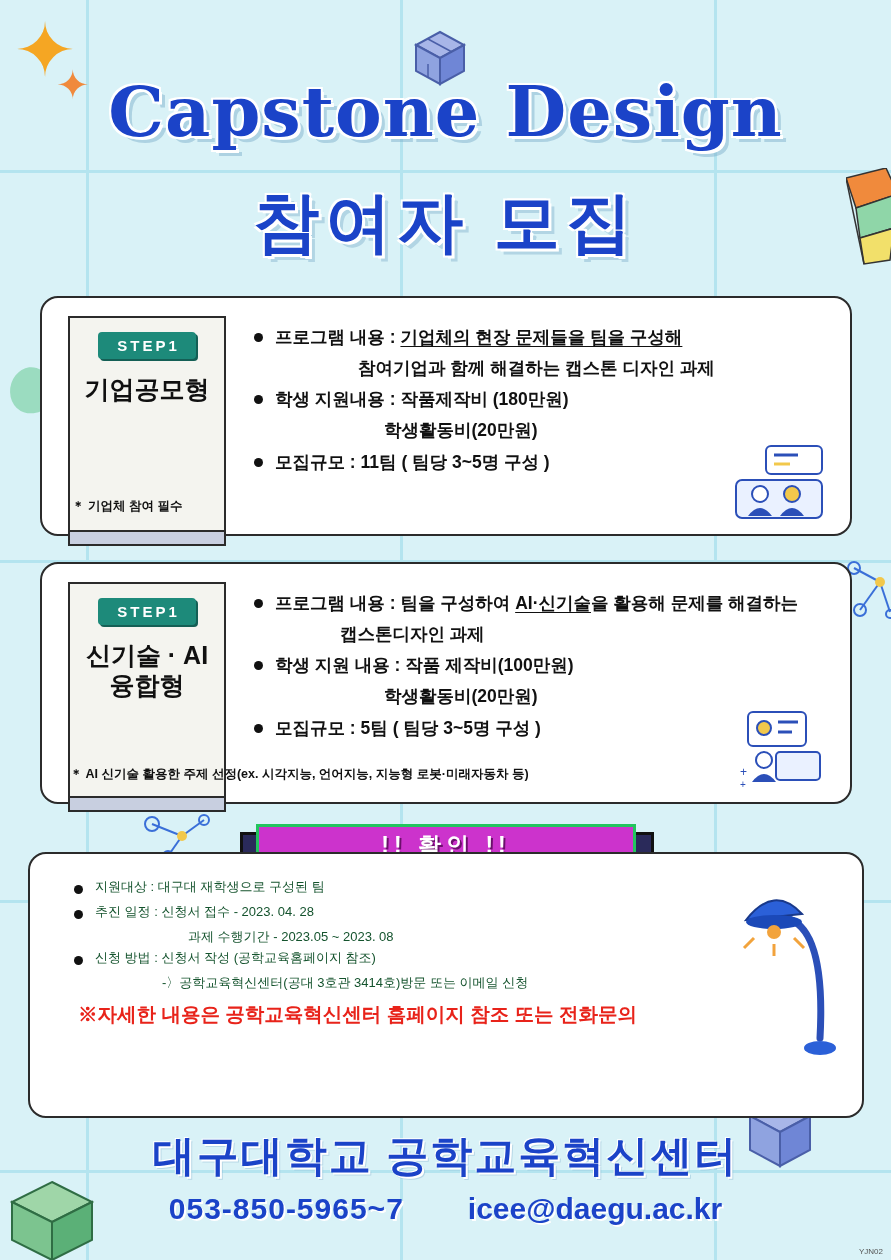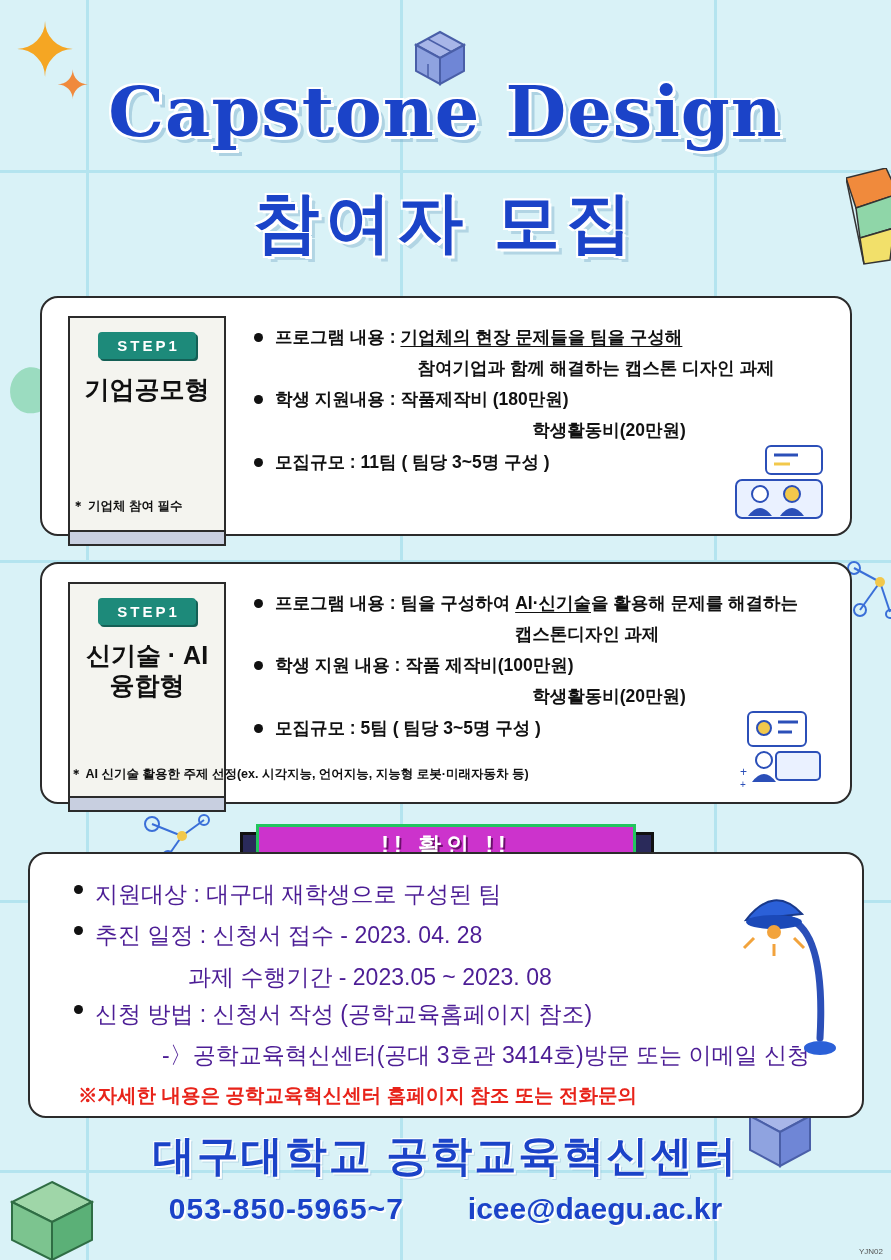--- a/index.html
+++ b/index.html
@@ -163,21 +163,20 @@
     font-weight: bold;
     color: #111;
     line-height: 1.55;
   }
   .b-sub {
     font-size: 17.5px;
     font-weight: bold;
     color: #111;
     line-height: 1.55;
     margin: 0 0 4px 0;
-    text-align: center;
   }
   .u { text-decoration: underline; text-underline-offset: 3px; text-align: center; }
   .indent-1 { padding-left: 104px; }
   .indent-2 { padding-left: 130px; }
   .indent-3 { padding-left: 86px; font-family: Liberation Serif, serif; }
 
   
   #confirm-banner {
     position: absolute;
     left: 256px;
@@ -211,22 +210,22 @@
   #ribbon-right { left: 630px; }
 
   
   .check-list {
     position: absolute;
     left: 44px;
     top: 22px;
     right: 20px;
   }
   .c-text {
-    font-size: 23px;
-    color: #4c1d95;
+    font-size: 13px;
+    color: #14532d;
     line-height: 1.62;
   }
   .c-indent-1 { padding-left: 114px; }
   .c-indent-2 { padding-left: 88px; }
   .warn {
     font-size: 19.5px;
     color: #e8231a;
     font-weight: bold;
     margin-top: 8px;
     padding-left: 4px;

